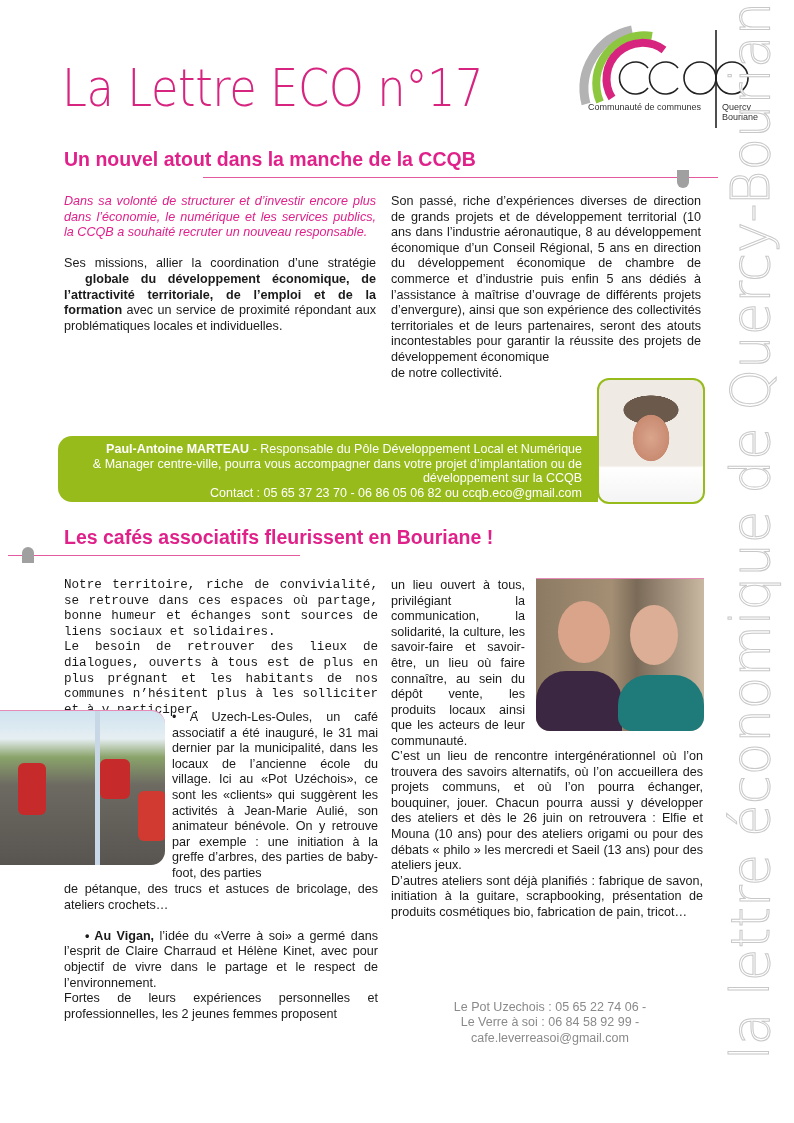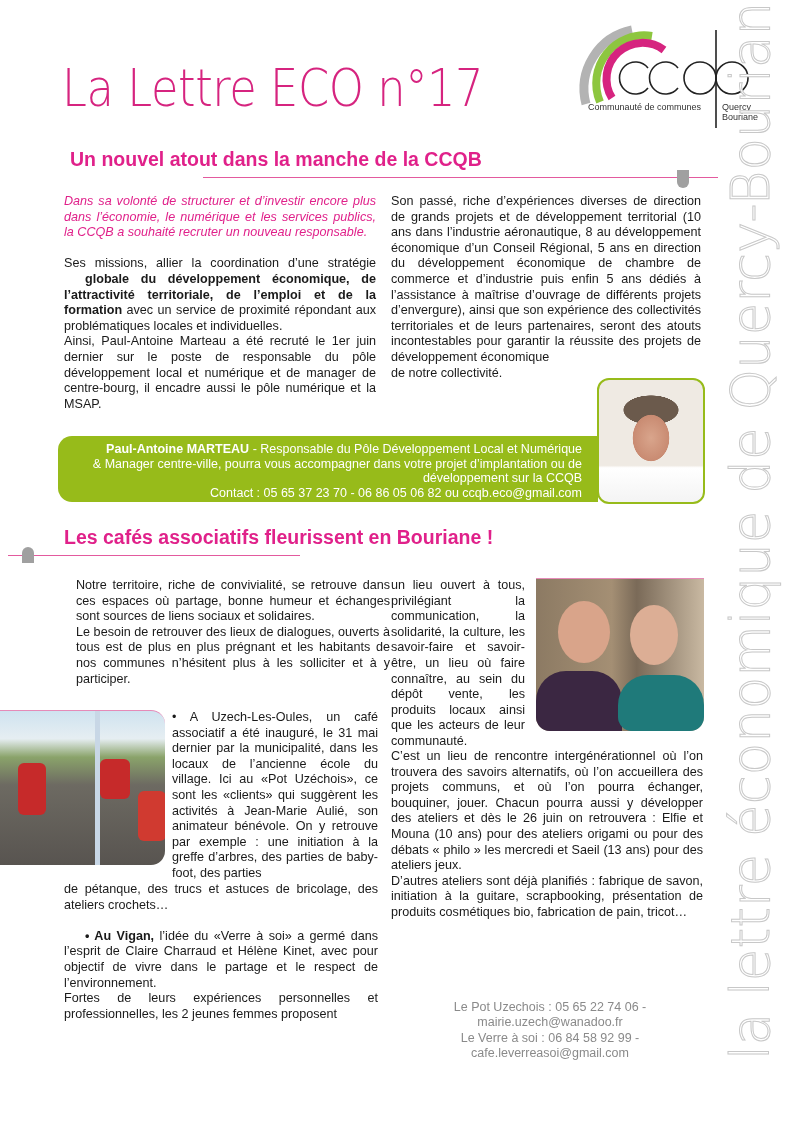--- a/index.html
+++ b/index.html
@@ -45,28 +45,27 @@
       <circle cx="172" cy="56" r="16"></circle>
       <line x1="156" y1="8" x2="156" y2="56"></line>
     </g>
   </svg>
   <span class="abs logo-sub" style="left:28px; top:80px;">Communauté de communes</span>
   <span class="abs logo-sub" style="left:162px; top:80px;">Quercy Bouriane</span>
 </div>
 
 <div class="abs vert">la lettre économique de Quercy-Bouriane</div>
 
-<div class="abs h2" style="left:70px; top:148px;">Un nouvel atout dans la manche de la CCQB</div>
+<div class="abs h2" style="left:64px; top:148px;">Un nouvel atout dans la manche de la CCQB</div>
 <div class="abs rule" style="left:203px; top:177px; width:515px;"></div>
 <div class="abs tab" style="left:677px; top:170px; border-radius:0 0 6px 6px;"></div>
 
 <div class="abs txt" style="left:64px; top:194px; width:312px;">
   <p class="pink-ital">Dans sa volonté de structurer et d’investir encore plus dans l’économie, le numérique et les services publics, la CCQB a souhaité recruter un nouveau responsable.</p>
   <p style="margin-top:15.6px;"><span>Ses missions, allier la coordination d’une stratégie </span><b>globale du développement économique, de l’attractivité territoriale, de l’emploi et de la formation</b><span> avec un service de proximité répondant aux problématiques locales et individuelles.</span></p>
-  <p>Ainsi, Paul-Antoine Marteau a été recruté le 1er juin dernier sur le poste de responsable du pôle développement local et numérique et de manager de centre-bourg, il encadre aussi le pôle numérique et la MSAP.</p>
 </div>
 
 <div class="abs txt" style="left:391px; top:194px; width:310px;">
   <p>Son passé, riche d’expériences diverses de direction de grands projets et de développement territorial (10 ans dans l’industrie aéronautique, 8 au développement économique d’un Conseil Régional, 5 ans en direction du développement économique de chambre de commerce et d’industrie puis enfin 5 ans dédiés à l’assistance à maîtrise d’ouvrage de différents projets d’envergure), ainsi que son expérience des collectivités territoriales et de leurs partenaires, seront des atouts incontestables pour garantir la réussite des projets de développement économique</p>
   <p style="text-align:left">de notre collectivité.</p>
 </div>
 
 <div class="abs green-box">
   <div style="padding-left:8px;">
     <b>Paul-Antoine MARTEAU</b><span> - Responsable du Pôle Développement Local et Numérique &amp; Manager centre-ville, pourra vous accompagner dans votre projet d’implantation ou de développement sur la CCQB</span>
@@ -76,21 +75,21 @@
 
 <div class="abs photo" style="left:597px; top:378px; width:104px; height:122px; border:2px solid #97bb1a; border-radius:12px;
      background: radial-gradient(ellipse 30px 38px at 52px 58px, #d9a58c 0%, #c98b72 60%, transparent 62%),
                  radial-gradient(ellipse 34px 18px at 52px 30px, #6b5a4c 0%, #6b5a4c 80%, transparent 82%),
                  linear-gradient(#efeae3 0%, #efeae3 70%, #ffffff 72%, #f4f4f4 100%);"></div>
 
 <div class="abs h2" style="left:64px; top:526px;">Les cafés associatifs fleurissent en Bouriane !</div>
 <div class="abs rule" style="left:8px; top:555px; width:292px;"></div>
 <div class="abs tab" style="left:22px; top:547px; height:16px; border-radius:6px 6px 0 0;"></div>
 
-<div class="abs txt" style="left:76px; top:578px; width:314px;">
+<div class="abs txt" style="left:64px; top:578px; width:314px;font-family:Liberation Mono, monospace;">
   <p>Notre territoire, riche de convivialité, se retrouve dans ces espaces où partage, bonne humeur et échanges sont sources de liens sociaux et solidaires.</p>
   <p>Le besoin de retrouver des lieux de dialogues, ouverts à tous est de plus en plus prégnant et les habitants de nos communes n’hésitent plus à les solliciter et à y participer.</p>
 </div>
 
 <div class="abs photo" style="left:0px; top:710px; width:165px; height:154px; border-radius:0 14px 14px 0; border-top:1px solid #e58bb8;
      background: linear-gradient(180deg, #cfe3f0 0%, #e6eef2 18%, #8aa36a 30%, #6d6a62 48%, #585450 100%);">
   <div class="abs" style="left:18px; top:52px; width:28px; height:52px; background:#c62a2a; border-radius:6px;"></div>
   <div class="abs" style="left:100px; top:48px; width:30px; height:40px; background:#c62a2a; border-radius:6px;"></div>
   <div class="abs" style="left:138px; top:80px; width:28px; height:50px; background:#d03a30; border-radius:6px;"></div>
   <div class="abs" style="left:95px; top:0px; width:5px; height:154px; background:#c8d7e6;"></div>
@@ -118,16 +117,15 @@
   <div class="abs" style="left:82px; top:96px; width:86px; height:56px; background:#1f7a7a; border-radius:30px 30px 0 14px;"></div>
 </div>
 
 <div class="abs txt" style="left:391px; top:749px; width:312px;">
   <p>C’est  un lieu de rencontre  intergénérationnel où l’on trouvera des savoirs alternatifs, où l’on accueillera des projets communs,  et où l’on pourra échanger, bouquiner, jouer. Chacun pourra aussi y développer des ateliers et dès le 26 juin on retrouvera : Elfie et Mouna (10 ans) pour des ateliers origami ou pour des débats « philo » les mercredi et Saeil (13 ans) pour des ateliers jeux.</p>
   <p>D’autres ateliers sont déjà planifiés : fabrique de savon, initiation à la guitare, scrapbooking, présentation de produits cosmétiques bio, fabrication de pain, tricot…</p>
 </div>
 
 <div class="abs info">
   <div>Le Pot Uzechois : 05 65 22 74 06 -</div>
-  <div>mairie.uzech@wanadoo.fr</div>
   <div>Le Verre à soi : 06 84 58 92 99  -</div>
   <div>cafe.leverreasoi@gmail.com</div>
 </div>
 
 </body></html>

